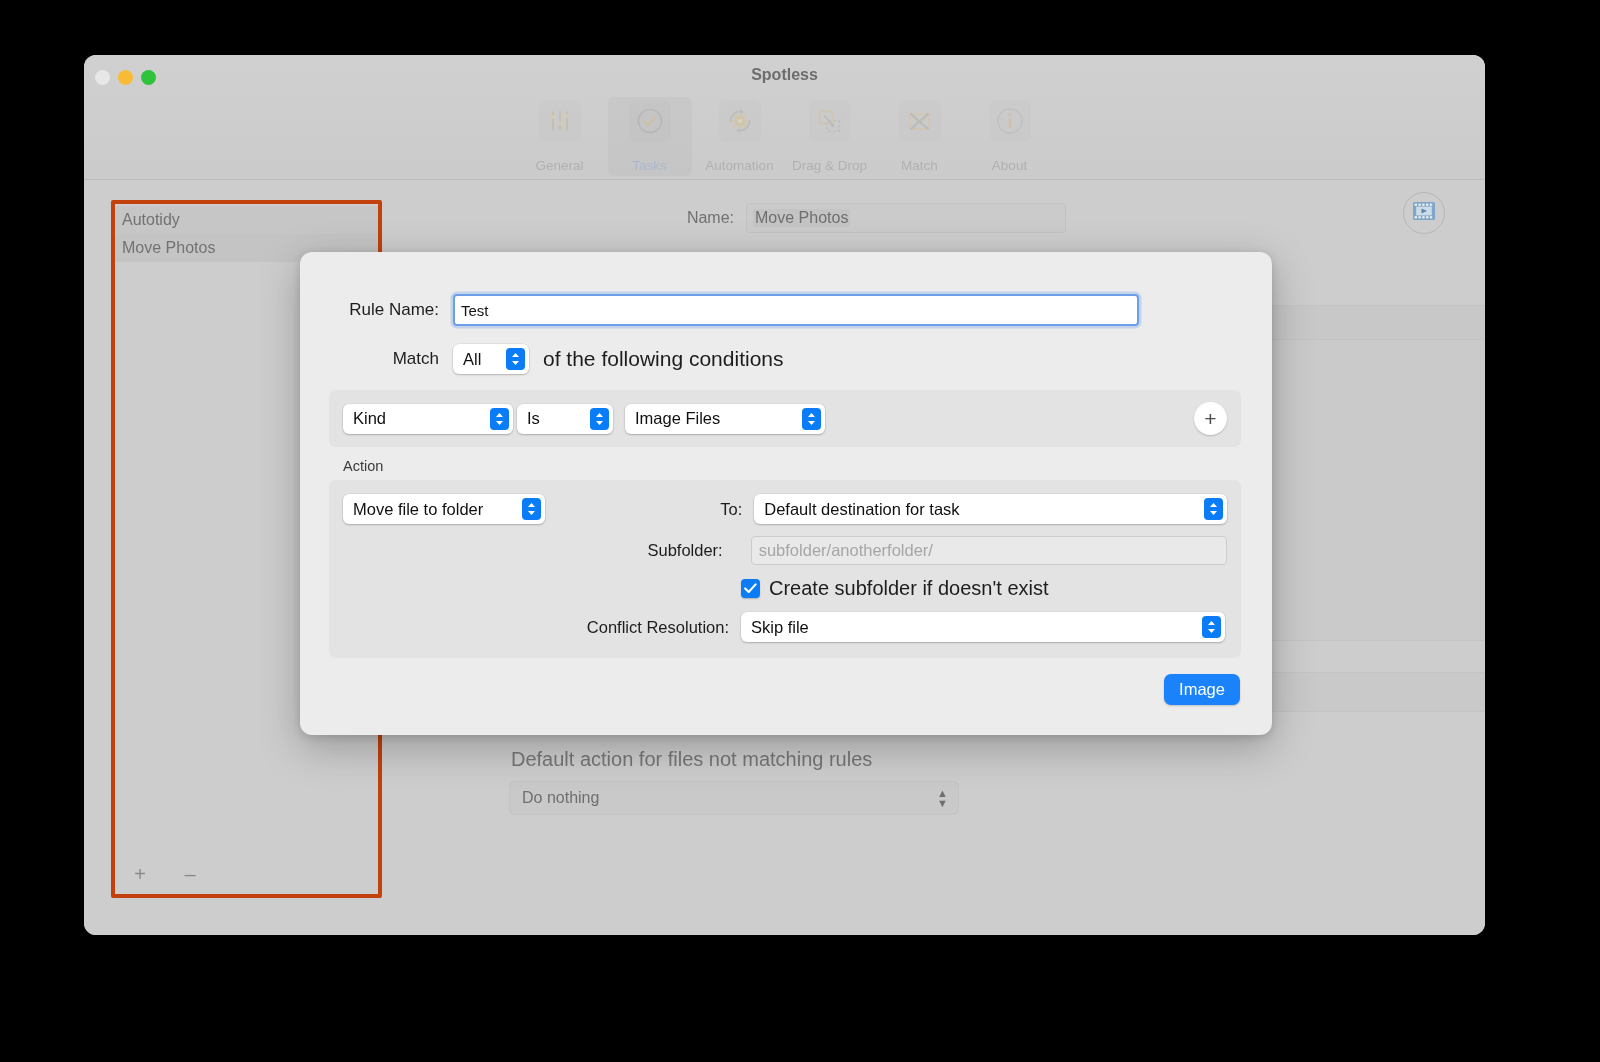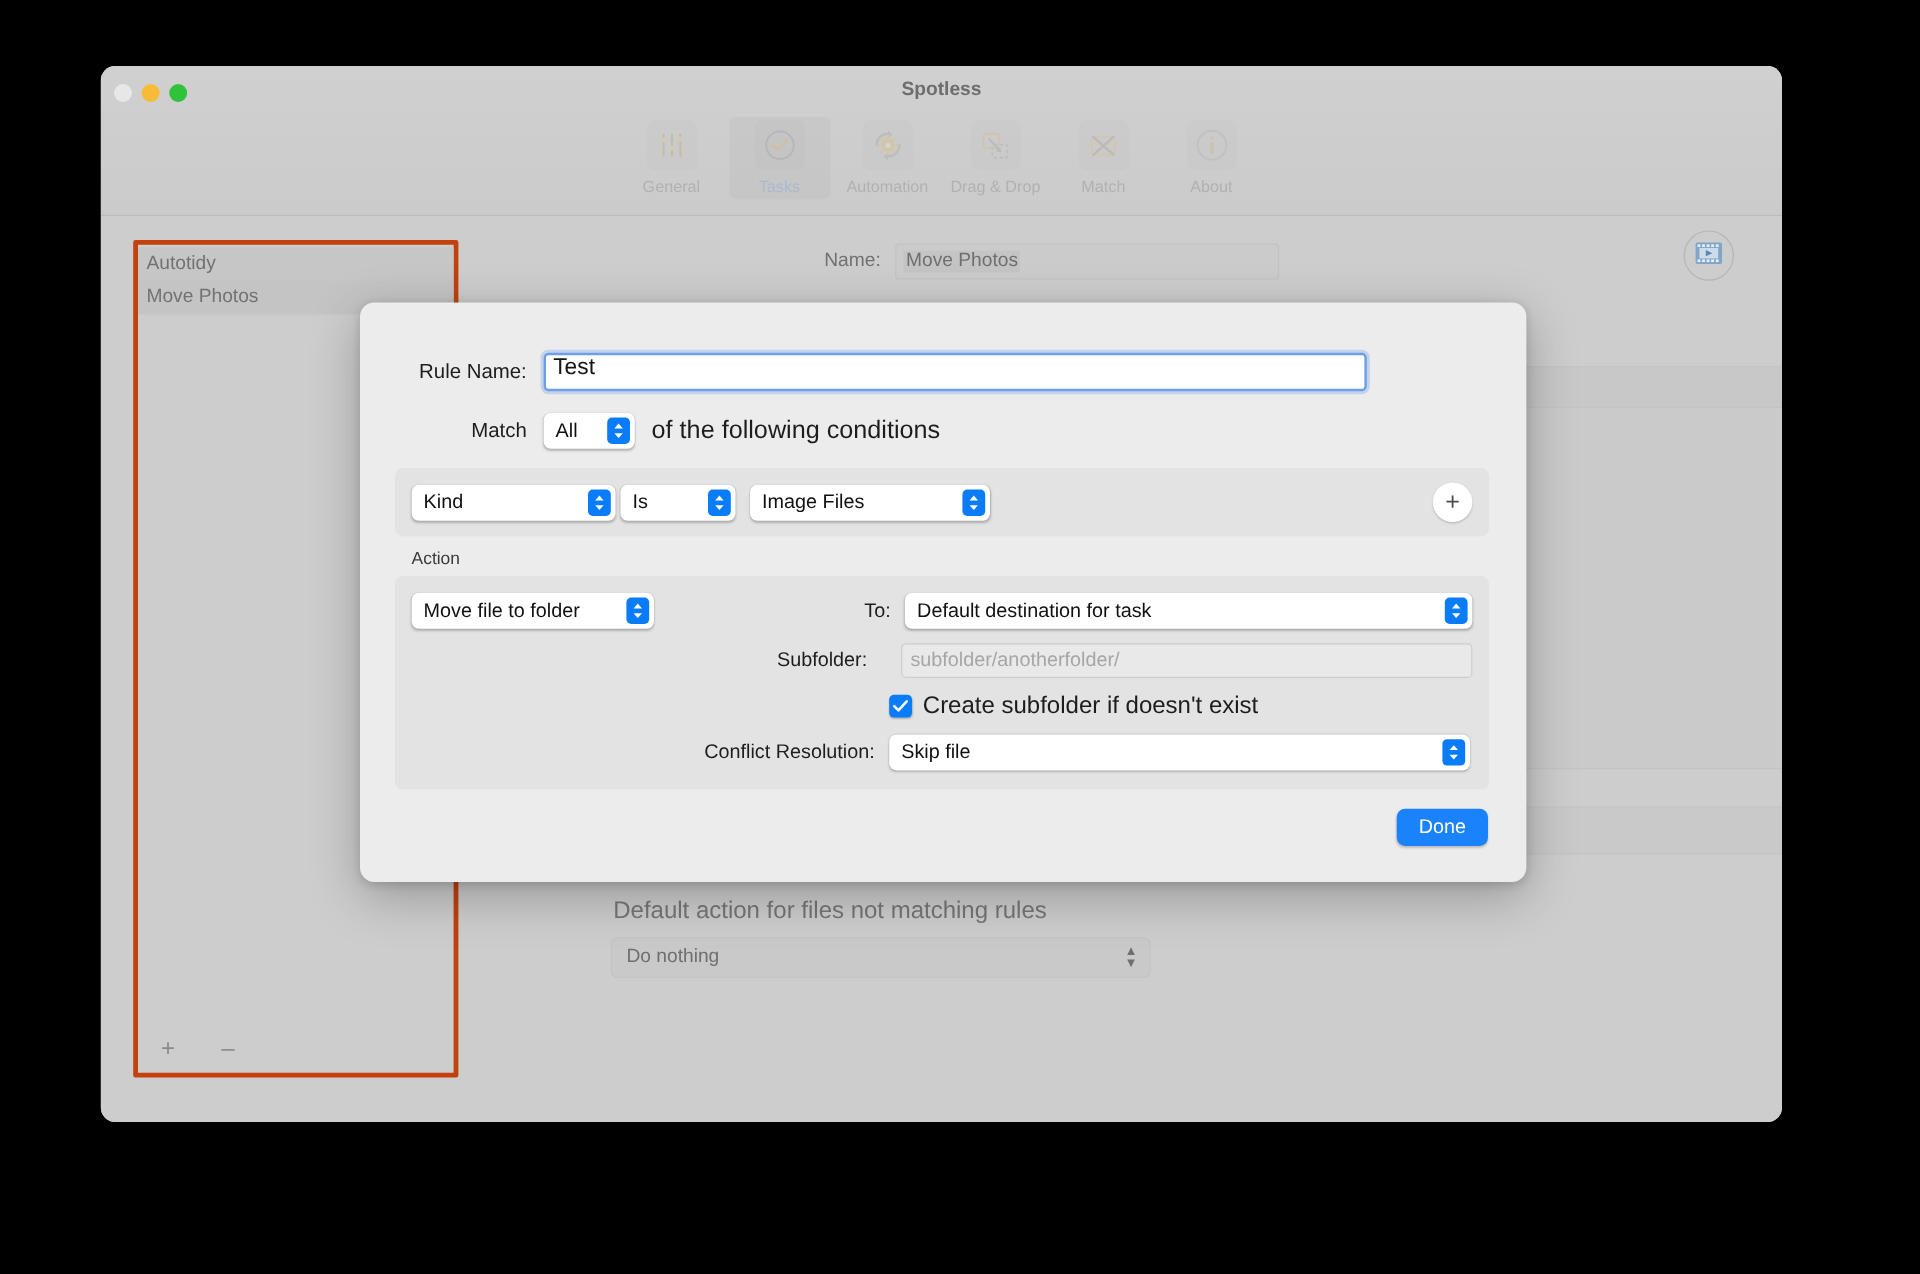--- a/index.html
+++ b/index.html
@@ -64,21 +64,21 @@
     justify-content: center;
     align-items: flex-start;
     gap: 6px;
     opacity: .42;
   }
   .tab {
     width: 84px;
     display: flex;
     flex-direction: column;
     align-items: center;
-    gap: 6px;
+    gap: 16px;
     padding: 3px 2px 3px 2px;
     border-radius: 6px;
   }
   .tab.selected { background: rgba(140,140,140,0.22); }
   .tab-icon {
     width: 42px; height: 42px;
     border-radius: 7px;
     display: flex; align-items: center; justify-content: center;
     background: rgba(150,150,150,0.12);
   }
@@ -276,23 +276,23 @@
 
   #rule-name-input {
     margin-left: 14px;
     width: 686px;
     height: 32px;
     background: #ffffff;
     border: 2px solid #6d9fe8;
     border-radius: 4px;
     box-shadow: 0 0 0 2.5px rgba(109,159,232,0.32);
     display: flex;
-    align-items: flex-start;
+    align-items: center;
     padding: 0 6px;
-    font-size: 19px;
+    font-size: 15px;
     color: #151515;
   }
 
   #match-row { margin-top: 18px; }
   #match-label { margin-left: 14px; font-size: 21px; color: #1d1d1d; }
 
   
   .popup {
     position: relative;
     height: 30px;
@@ -724,16 +724,16 @@
               <polygon points="4.5,1 8,5 1,5" fill="#fff"></polygon>
               <polygon points="4.5,13 8,9 1,9" fill="#fff"></polygon>
             </svg>
         </span>
       </div>
     </div>
 
   </div>
 
   <div id="done-button">
-    <span>Done</span>
+    <span>Image</span>
   </div>
 
 </div>
 
 </body></html>

